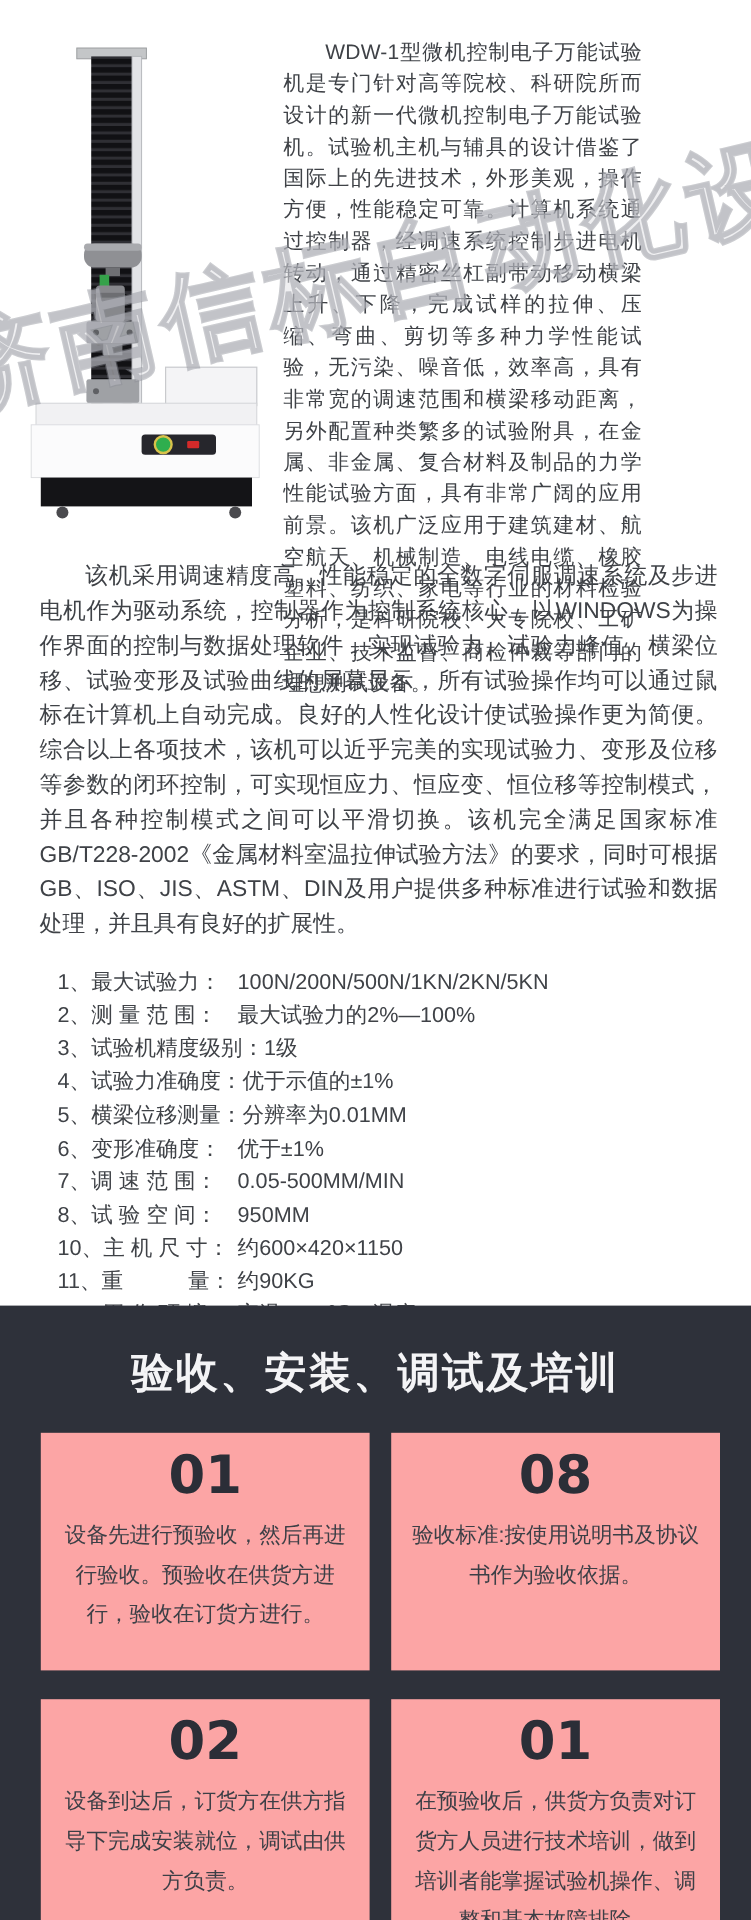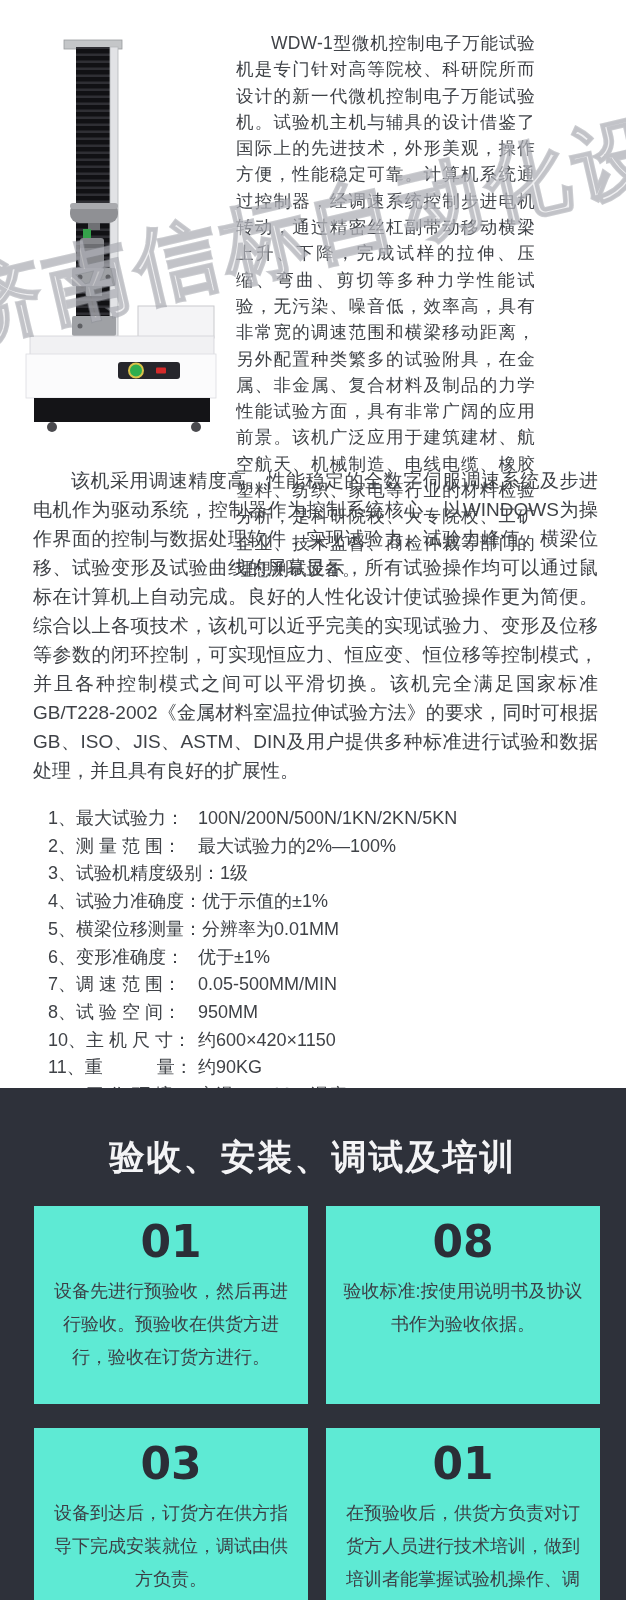--- a/index.html
+++ b/index.html
@@ -34,29 +34,29 @@
   .spec-list{list-style:none;margin:20px 10px 0 48px;padding:0;}
   .spec-item{font-size:18px;line-height:27.7px;white-space:pre-wrap;color:#3f4247;}
   .spec-label{display:inline-block;min-width:150px;white-space:pre-wrap;}
   .spec-value{white-space:pre-wrap;}
   
   .dark-section{
     position:absolute;left:0;right:0;top:1088px;bottom:0;
     background:#2e313a;padding-top:36px;box-sizing:border-box;
   }
   .accept-title{
-    margin:12px;text-align:center;color:#f4f4f6;font-size:35px;
+    margin:0;text-align:center;color:#f4f4f6;font-size:35px;
     font-weight:600;letter-spacing:2px;line-height:1.2;
   }
   .cards-grid{
     display:grid;grid-template-columns:1fr 1fr;
     gap:24px 18px;margin:28px 26px 0 34px;
   }
   .card{
-    background:#5eead4;height:198px;box-sizing:border-box;
+    background:#fca5a5;height:198px;box-sizing:border-box;
     text-align:center;padding:12px 14px 0 14px;
   }
   .card-number{
     font-size:44px;font-weight:700;color:#2b2e37;line-height:1.1;
     font-family:"DejaVu Sans","Liberation Sans",sans-serif;
   }
   .card-text{
     margin:9px 2px 0 2px;font-size:18px;line-height:33px;color:#3c3f46;
   }
   
@@ -137,21 +137,21 @@
   <div class="cards-grid">
     <div class="card">
       <div class="card-number">01</div>
       <p class="card-text">设备先进行预验收，然后再进行验收。预验收在供货方进行，验收在订货方进行。</p>
     </div>
     <div class="card">
       <div class="card-number">08</div>
       <p class="card-text">验收标准:按使用说明书及协议书作为验收依据。</p>
     </div>
     <div class="card">
-      <div class="card-number">03</div>
+      <div class="card-number">02</div>
       <p class="card-text">设备到达后，订货方在供方指导下完成安装就位，调试由供方负责。</p>
     </div>
     <div class="card">
       <div class="card-number">01</div>
       <p class="card-text">在预验收后，供货方负责对订货方人员进行技术培训，做到培训者能掌握试验机操作、调整和基本故障排除。</p>
     </div>
   </div>
 </div>
 
 </body></html>

